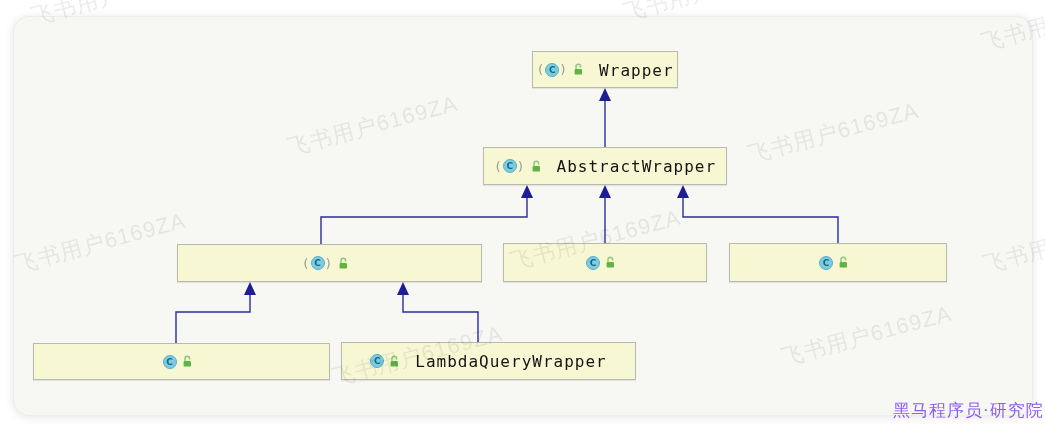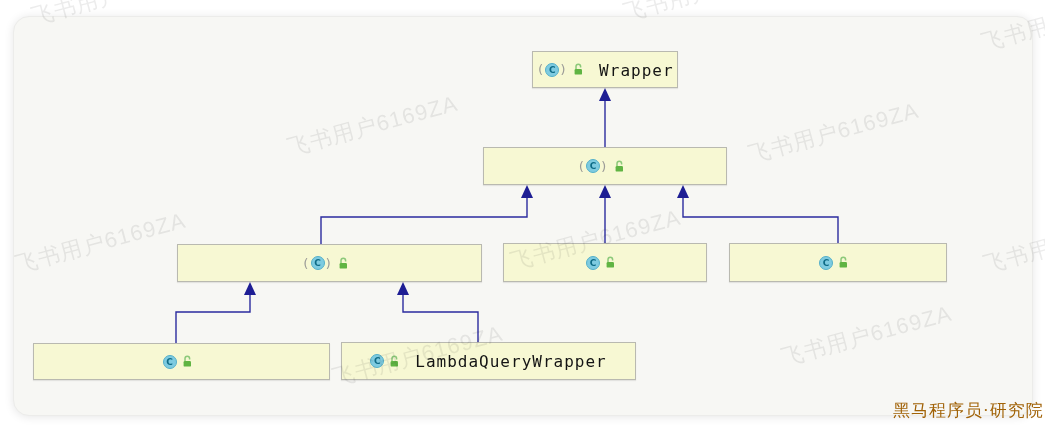--- a/index.html
+++ b/index.html
@@ -50,21 +50,21 @@
     transform:rotate(-15deg);transform-origin:left bottom;pointer-events:none;z-index:5;
     letter-spacing:1px;
   }
   .wm1{left:36px;top:2px;}   .wm2{left:628px;top:-2px;} .wm3{left:986px;top:28px;}
   .wm4{left:292px;top:133px;}.wm5{left:753px;top:140px;}.wm6{left:20px;top:250px;}
   .wm7{left:515px;top:247px;}.wm8{left:988px;top:250px;}.wm9{left:337px;top:363px;}
   .wm10{left:786px;top:343px;}
   
   #credit{
     position:absolute;left:893px;top:399px;z-index:6;
-    font-family:"Liberation Serif",serif;font-size:17px;color:#a16207;
+    font-family:"Liberation Serif",serif;font-size:17px;color:#8b5cf6;
     letter-spacing:1px;white-space:nowrap;
   }
 </style>
 </head>
 <body>
 
 <div id="stage">
   <div id="panel"></div>
 
   <svg id="edges" viewBox="0 0 1045 427" xmlns="http://www.w3.org/2000/svg">
@@ -110,20 +110,21 @@
           <span class="c-circle">C</span>
           <span class="paren">)</span>
       </span>
       <span class="lock-icon">
         <svg width="13" height="13" viewBox="0 0 13 13">
             <path d="M4 6 V3.6 a2.3 2.3 0 0 1 4.6 0 V4.4" stroke="#8cc97a" stroke-width="1.5" fill="none"></path>
             <rect x="2.6" y="6" width="7.4" height="5.6" rx="1.2" fill="#60b443"></rect>
           </svg>
       </span>
     </span>
+    <span class="label">AbstractWrapper</span>
   </div>
 
   <div class="node" id="node-abstract-lambda-wrapper">
     <span class="icon-group">
       <span class="class-icon">
         <span class="paren">(</span>
           <span class="c-circle">C</span>
           <span class="paren">)</span>
       </span>
       <span class="lock-icon">

